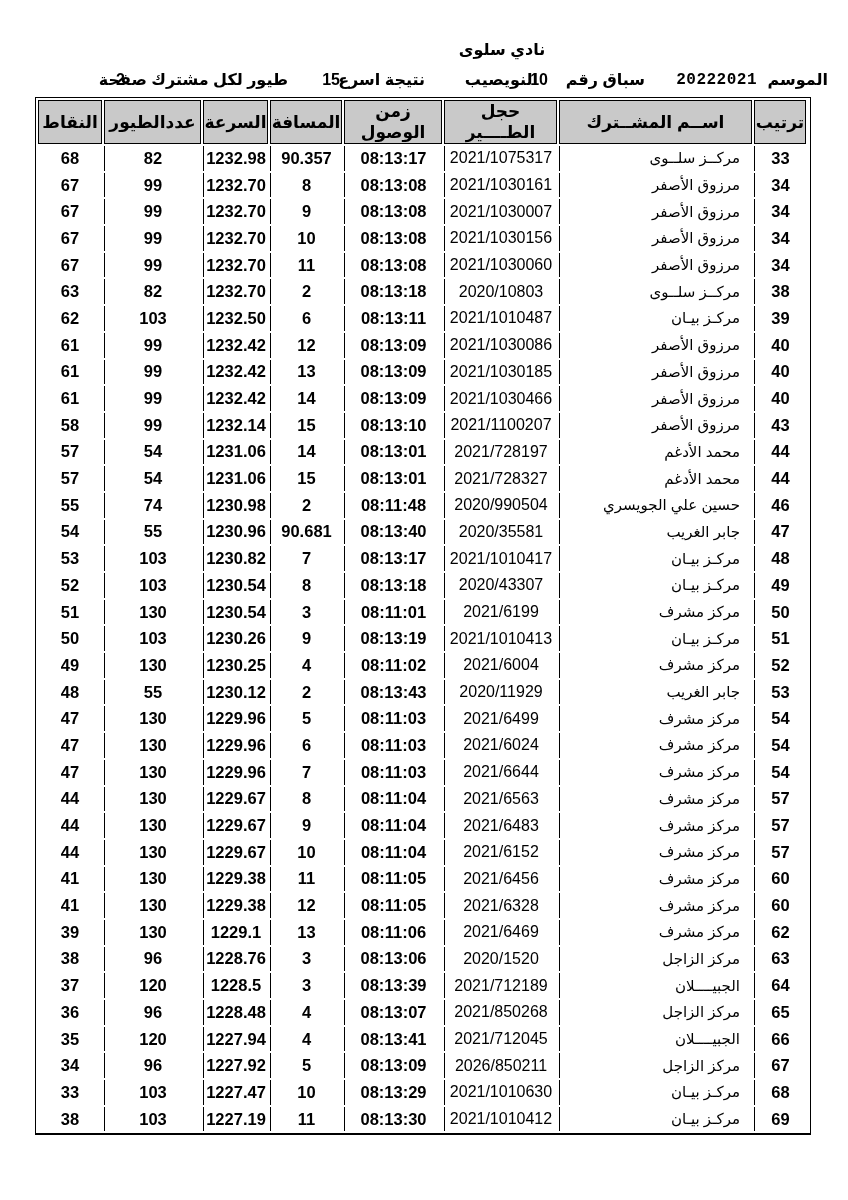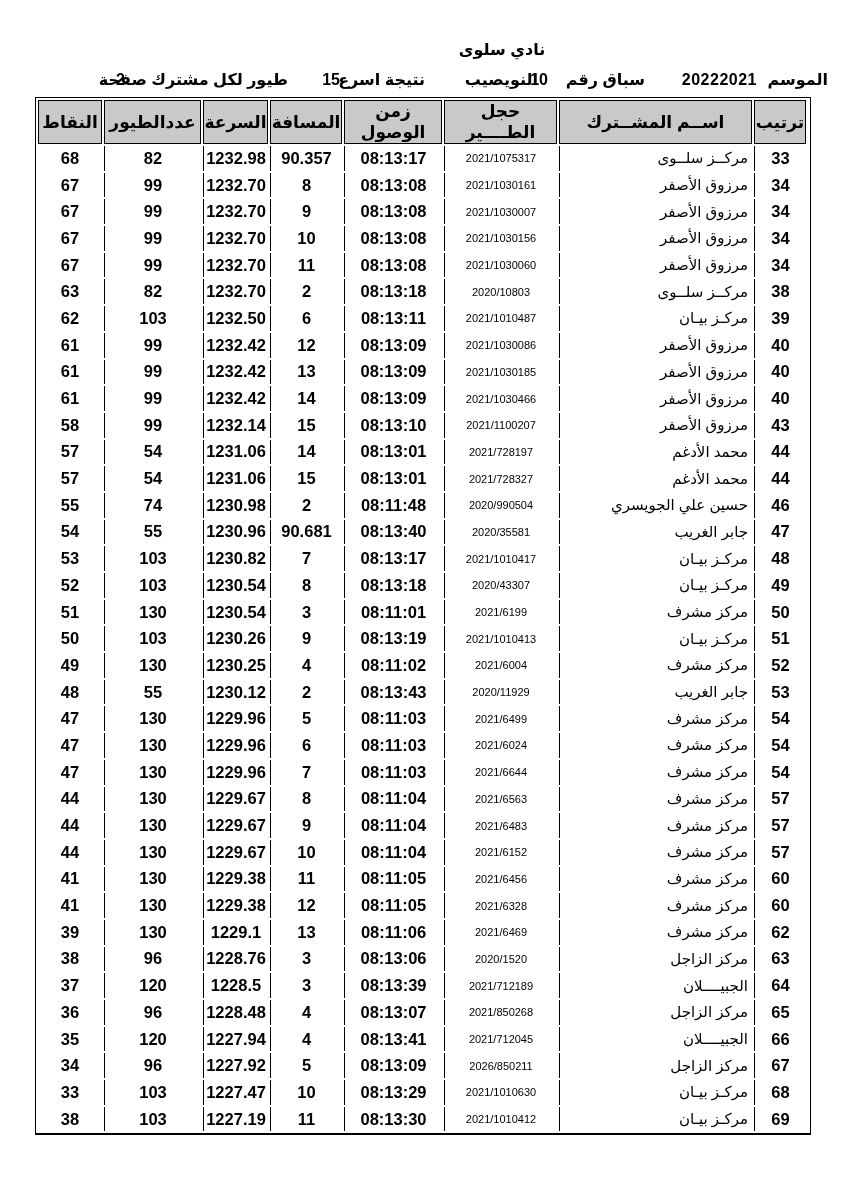--- a/index.html
+++ b/index.html
@@ -9,21 +9,21 @@
   }
   
   .club-title{
     position:absolute;top:40px;left:0;width:100%;text-align:center;
     transform:translateX(78px);
     font-size:16px;font-weight:bold;white-space:nowrap;
   }
   .info-line{position:absolute;top:60px;left:0;right:0;height:32px;direction:rtl;}
   .info-line span{position:absolute;bottom:3px;font-weight:bold;white-space:nowrap;font-size:16px;}
   .pos-season-label{right:20px;}
-  .pos-season-value{right:91px;font-size:21px;letter-spacing:.5px;}
+  .pos-season-value{right:91px;font-size:21px;letter-spacing:.5px;font-family:Liberation Mono, monospace;}
   .pos-race-label{right:203px;}
   .pos-race-value{right:300px;font-size:17px;}
   .pos-location{right:310px;}
   .pos-result-label{right:423px;}
   .pos-fastest{right:508px;font-size:17px;}
   .pos-per-part{right:560px;}
   .pos-pagenum{right:723px;font-size:17px;}
   
   .table-wrap{
     position:absolute;top:97px;left:35px;width:776px;box-sizing:border-box;
@@ -44,22 +44,22 @@
   }
   td{
     border-left:1px solid #000;height:24.7px;padding:0;
     text-align:center;vertical-align:middle;overflow:hidden;white-space:nowrap;
   }
   td:last-child{border-left:none;}
   td.col-rank,td.col-arrival,td.col-distance,td.col-speed,td.col-birds,td.col-points{
     font-weight:bold;font-size:16.5px;
   }
   td.col-arrival,td.col-ring{direction:ltr;}
-  td.col-ring{font-size:11px;font-weight:normal;}
-  td.col-participant{font-size:15px;font-weight:normal;text-align:right;padding:0 4px;}
+  td.col-ring{font-size:16px;font-weight:normal;}
+  td.col-participant{font-size:15px;font-weight:normal;text-align:right;padding:0 12px;}
 </style>
 </head>
 <body>
 
 <div class="club-title">نادي سلوى</div>
 
 <div class="info-line">
   <span class="pos-season-label">الموسم</span>
   <span class="pos-season-value">20222021</span>
   <span class="pos-race-label">سباق رقم</span>

